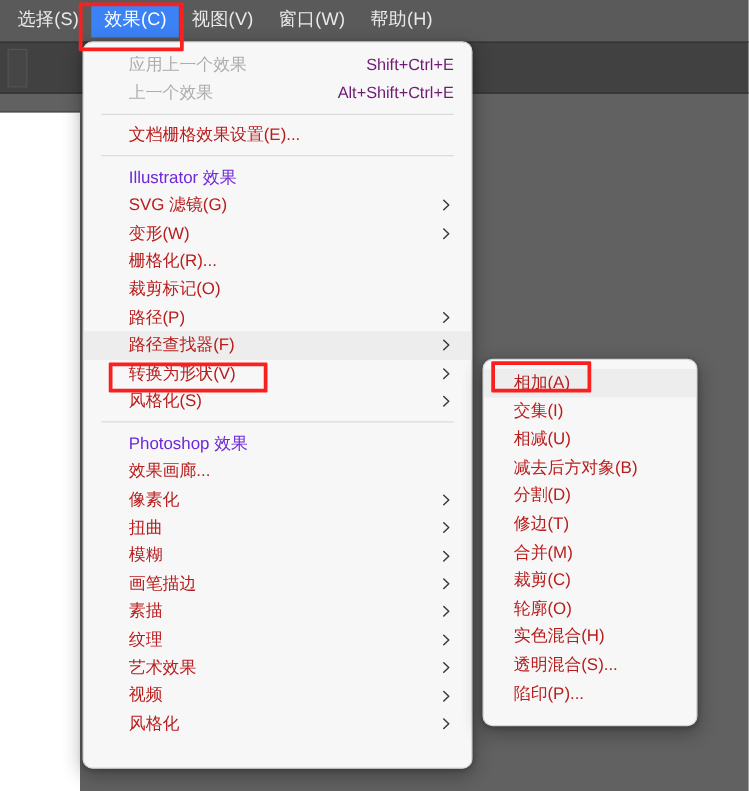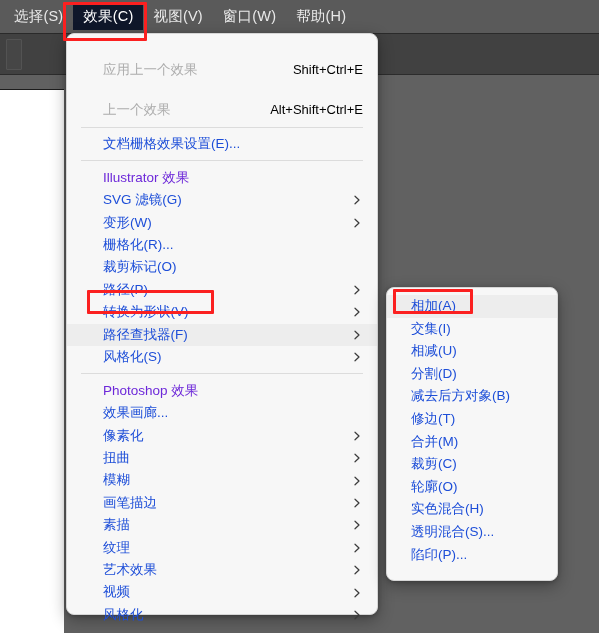--- a/index.html
+++ b/index.html
@@ -33,21 +33,21 @@
   }
   .menubar-item {
     font-size: 14.5px;
     color: #e9e9e9;
     padding: 4px 10px 5px 10px;
     line-height: 18px;
     white-space: nowrap;
     letter-spacing: .2px;
   }
   .menubar-item.active {
-    background: #0f172a;
+    background: #3b82f6;
     color: #ffffff;
   }
 
   .toolbar-band {
     position: absolute;
     left: 0; top: 33px;
     width: 599px; height: 42px;
     background: #414141;
     border-top: 1px solid #2a2a2a;
     border-bottom: 1px solid #2c2c2c;
@@ -105,21 +105,21 @@
     z-index: 12;
   }
 
   .mi {
     position: relative;
     display: flex;
     align-items: center;
     height: 22.4px;
     padding: 0 14px 0 36px;
     font-size: 13.5px;
-    color: #1d4ed8;
+    color: #b91c1c;
     line-height: 22.4px;
     white-space: nowrap;
     cursor: default;
   }
   .mi .label { flex: 1 1 auto; }
   .mi .accel {
     flex: 0 0 auto;
     color: #555555;
     font-size: 13px;
     padding-left: 20px;
@@ -127,22 +127,22 @@
   .mi .arrow {
     flex: 0 0 auto;
     width: 12px;
     height: 12px;
     margin-left: 10px;
     color: #3a3a3a;
     display: block;
   }
   .mi .arrow svg { display: block; }
 
-  .mi.disabled { color: #adadad; margin-top: 18px; }
-  .mi.disabled .accel { color: #000000; text-align: center; }
+  .mi.disabled { color: #adadad; }
+  .mi.disabled .accel { color: #701a75; text-align: center; }
 
   .mi.section {
     color: #6d28d9;
     font-size: 13.5px;
     padding-left: 36px;
     height: 23px;
     line-height: 23px;
   }
 
   .mi.hovered { background: #ededed; }
@@ -230,30 +230,30 @@
         <span class="label">裁剪标记(O)</span>
       </div>
       <div class="mi">
         <span class="label">路径(P)</span>
         <span class="arrow">
           <svg width="12" height="12" viewBox="0 0 12 12" aria-hidden="true">
             <path d="M4 2.2 L8 6 L4 9.8" fill="none" stroke="currentColor" stroke-width="1.2" stroke-linecap="round" stroke-linejoin="round"></path>
           </svg>
         </span>
       </div>
-      <div class="mi">
-        <span class="label">转换为形状(V)</span>
-        <span class="arrow">
-          <svg width="12" height="12" viewBox="0 0 12 12" aria-hidden="true">
-            <path d="M4 2.2 L8 6 L4 9.8" fill="none" stroke="currentColor" stroke-width="1.2" stroke-linecap="round" stroke-linejoin="round"></path>
-          </svg>
-        </span>
-      </div>
       <div class="mi hovered">
         <span class="label">路径查找器(F)</span>
+        <span class="arrow">
+          <svg width="12" height="12" viewBox="0 0 12 12" aria-hidden="true">
+            <path d="M4 2.2 L8 6 L4 9.8" fill="none" stroke="currentColor" stroke-width="1.2" stroke-linecap="round" stroke-linejoin="round"></path>
+          </svg>
+        </span>
+      </div>
+      <div class="mi">
+        <span class="label">转换为形状(V)</span>
         <span class="arrow">
           <svg width="12" height="12" viewBox="0 0 12 12" aria-hidden="true">
             <path d="M4 2.2 L8 6 L4 9.8" fill="none" stroke="currentColor" stroke-width="1.2" stroke-linecap="round" stroke-linejoin="round"></path>
           </svg>
         </span>
       </div>
       <div class="mi">
         <span class="label">风格化(S)</span>
         <span class="arrow">
           <svg width="12" height="12" viewBox="0 0 12 12" aria-hidden="true">
@@ -346,24 +346,24 @@
       <div class="mi hovered">
         <span class="label">相加(A)</span>
       </div>
       <div class="mi">
         <span class="label">交集(I)</span>
       </div>
       <div class="mi">
         <span class="label">相减(U)</span>
       </div>
       <div class="mi">
+        <span class="label">减去后方对象(B)</span>
+      </div>
+      <div class="mi">
         <span class="label">分割(D)</span>
-      </div>
-      <div class="mi">
-        <span class="label">减去后方对象(B)</span>
       </div>
       <div class="mi">
         <span class="label">修边(T)</span>
       </div>
       <div class="mi">
         <span class="label">合并(M)</span>
       </div>
       <div class="mi">
         <span class="label">裁剪(C)</span>
       </div>

